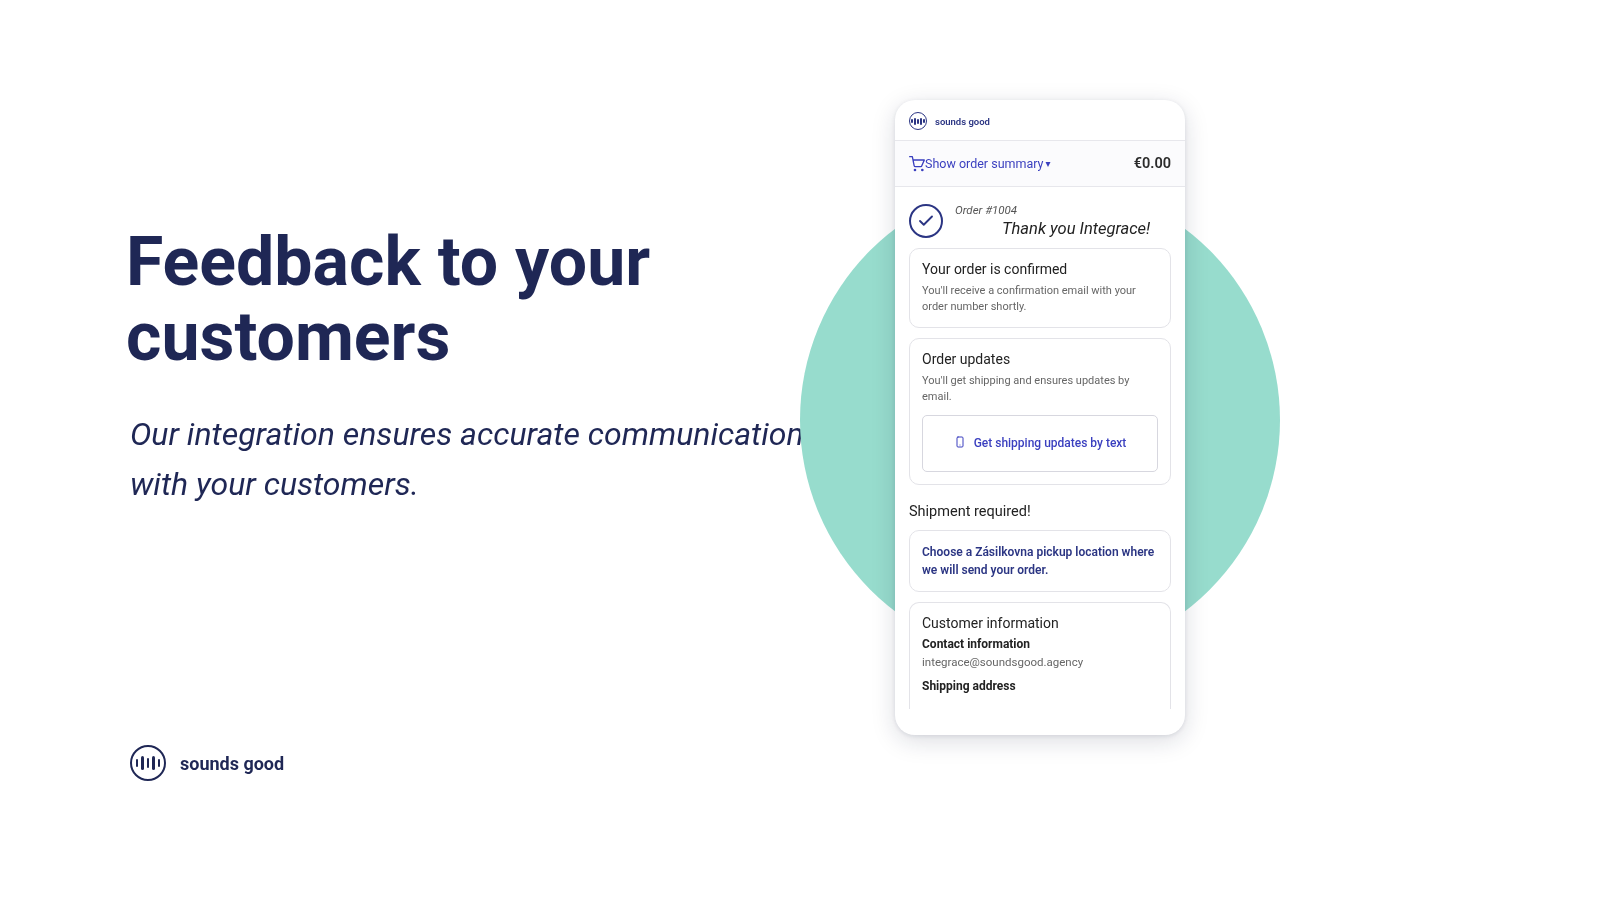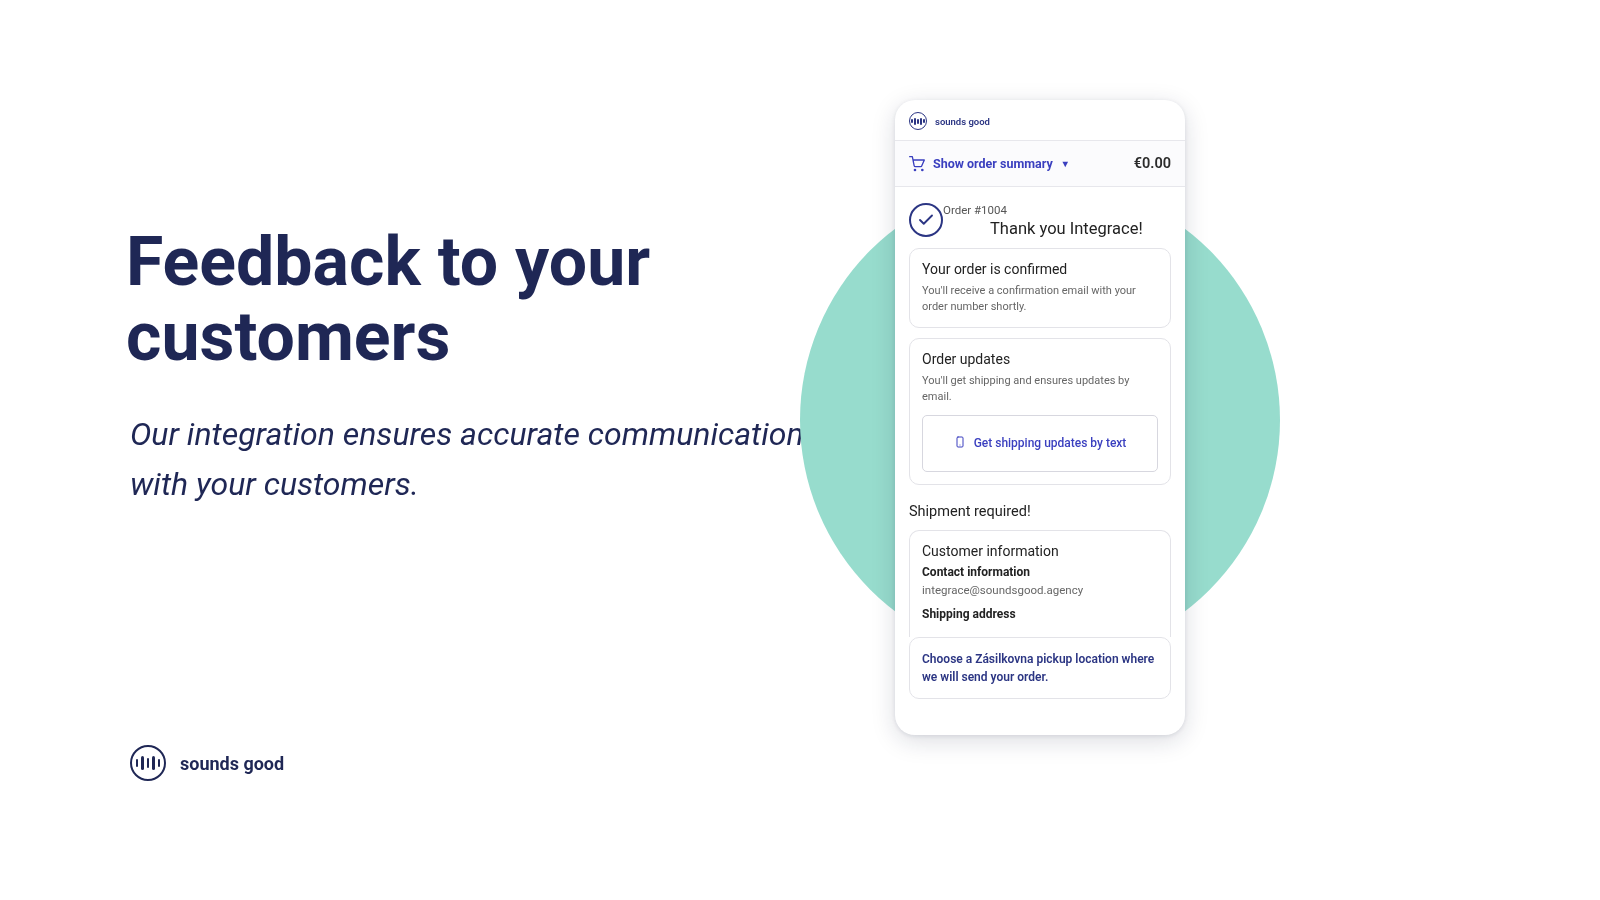--- a/index.html
+++ b/index.html
@@ -104,28 +104,28 @@
   .mini-brand-text { font-size: 9.5px; font-weight:600; color:#2b3583; }
 
   .phone-divider { height:1px; background:#e7e7ec; }
 
   .summary-bar {
     display:flex; align-items:center; justify-content:space-between;
     padding: 14px 14px;
     background:#fbfbfd;
     border-bottom:1px solid #e7e7ec;
   }
-  .summary-left { display:flex; align-items:center; gap:8px; color:#3a3fbf; font-size:12.5px; font-weight:700;text-align:right;}
+  .summary-left { display:flex; align-items:center; gap:0; color:#3a3fbf; font-size:12.5px; font-weight:400;text-align:right;}
   .cart-icon svg{display:block}
   .chev { font-size:10px; color:#3a3fbf; margin-left:2px;}
   .summary-price { font-size:14.5px; font-weight:600; color:#2b2b2b; }
 
   .phone-body { padding: 10px 14px 0 14px; }
 
-  .thank-row { display:flex; align-items:flex-start; padding: 6px 0 10px 0; }
+  .thank-row { display:flex; gap:12px; align-items:flex-end; padding: 6px 0 10px 0; font-style: italic; }
   .check-circle {
     width: 34px; height:34px; border:2px solid #2b3583; border-radius:50%;
     display:flex; align-items:center; justify-content:center; flex-shrink:0;
   }
   .check-circle svg{display:block}
   .order-small { font-size: 11.5px; color:#555; }
   .thank-big { font-size: 16.5px; color:#222; font-weight:400; margin-top:2px;margin-left:47px;}
 
   .card {
     border:1px solid #e3e3e8;
@@ -244,27 +244,27 @@
               <rect x="6" y="2" width="12" height="20" rx="2"></rect>
                 <line x1="12" y1="18" x2="12" y2="18"></line>
             </svg>
           </span>
           <span>Get shipping updates by text</span>
         </div>
       </div>
 
       <div class="ship-req">Shipment required!</div>
 
+      <div class="card">
+        <div class="pickup-text">Choose a Zásilkovna pickup location where we will send your order.</div>
+      </div>
+
       <div class="card cust-card" style="margin-bottom:0;border-bottom:none;border-bottom-left-radius:0;border-bottom-right-radius:0;">
         <div class="card-title">Customer information</div>
         <div class="section-label">Contact information</div>
         <div class="section-value">integrace@soundsgood.agency</div>
         <div class="section-label">Shipping address</div>
       </div>
 
-      <div class="card">
-        <div class="pickup-text">Choose a Zásilkovna pickup location where we will send your order.</div>
-      </div>
-
     </div>
   </div>
 
 </div>
 
 </body></html>

